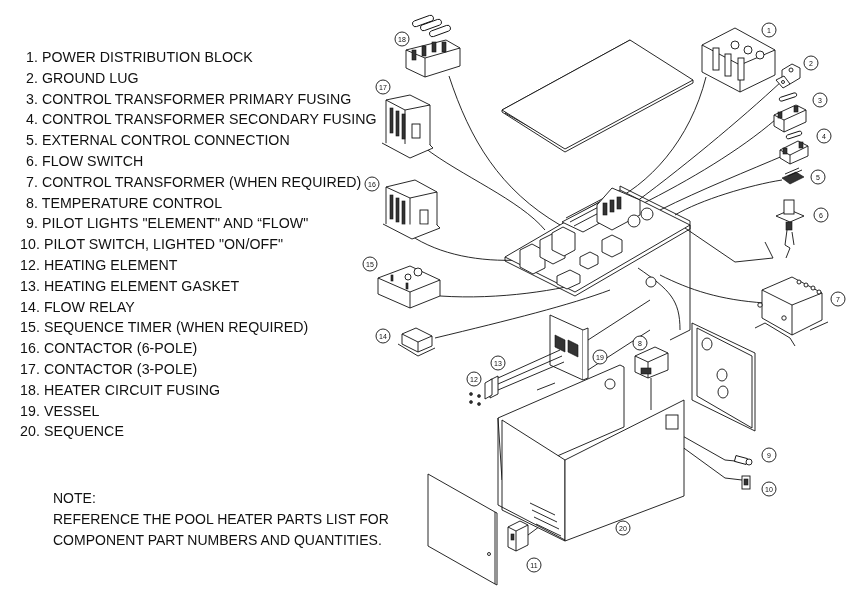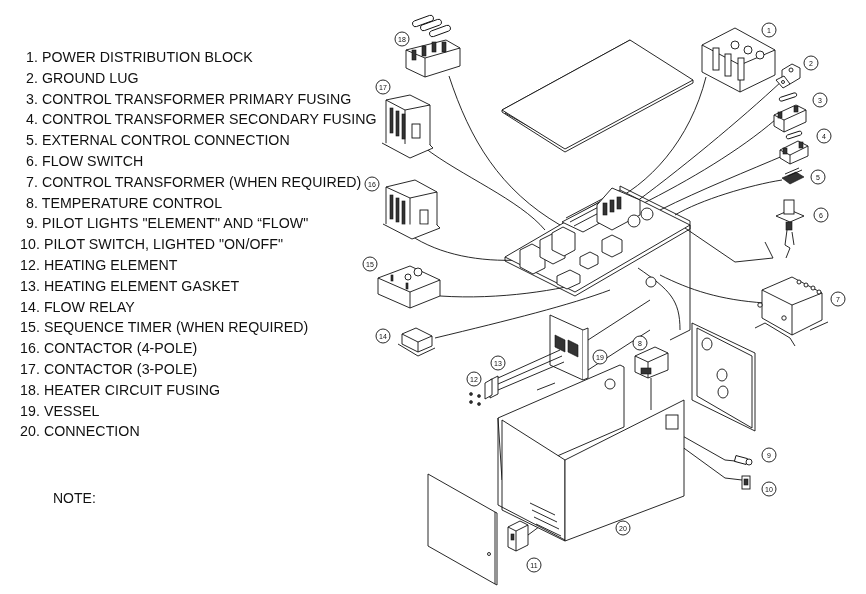--- a/index.html
+++ b/index.html
@@ -28,29 +28,31 @@
   <li><span class="num">5.</span> <span>EXTERNAL CONTROL CONNECTION</span></li>
   <li><span class="num">6.</span> <span>FLOW SWITCH</span></li>
   <li><span class="num">7.</span> <span>CONTROL TRANSFORMER (WHEN REQUIRED)</span></li>
   <li><span class="num">8.</span> <span>TEMPERATURE CONTROL</span></li>
   <li><span class="num">9.</span> <span>PILOT LIGHTS "ELEMENT" AND “FLOW"</span></li>
   <li style="margin-left:-6px"><span class="num">10.</span> <span>PILOT SWITCH, LIGHTED "ON/OFF"</span></li>
   <li style="margin-left:-6px"><span class="num">12.</span> <span>HEATING ELEMENT</span></li>
   <li style="margin-left:-6px"><span class="num">13.</span> <span>HEATING ELEMENT GASKET</span></li>
   <li style="margin-left:-6px"><span class="num">14.</span> <span>FLOW RELAY</span></li>
   <li style="margin-left:-6px"><span class="num">15.</span> <span>SEQUENCE TIMER (WHEN REQUIRED)</span></li>
-  <li style="margin-left:-6px"><span class="num">16.</span> <span>CONTACTOR (4-POLE)</span></li>
+  <li style="margin-left:-6px"><span class="num">16.</span> <span>CONTACTOR (6-POLE)</span></li>
   <li style="margin-left:-6px"><span class="num">17.</span> <span>CONTACTOR (3-POLE)</span></li>
   <li style="margin-left:-6px"><span class="num">18.</span> <span>HEATER CIRCUIT FUSING</span></li>
   <li style="margin-left:-6px"><span class="num">19.</span> <span>VESSEL</span></li>
-  <li style="margin-left:-6px"><span class="num">20.</span> <span>CONNECTION</span></li>
+  <li style="margin-left:-6px"><span class="num">20.</span> <span>SEQUENCE</span></li>
 </ul>
 
 <div class="note">
   <div class="note-title">NOTE:</div>
+  <div>REFERENCE THE POOL HEATER PARTS LIST FOR</div>
+  <div>COMPONENT PART NUMBERS AND QUANTITIES.</div>
 </div>
 
 <svg class="drawing" width="866" height="594" viewBox="0 0 866 594">
 
   <g>
     <path class="ln" d="M449,76 C470,140 500,190 560,225"></path>
     <path class="ln" d="M425,148 C460,175 520,200 545,230"></path>
     <path class="ln" d="M410,235 C440,255 480,262 520,260"></path>
     <path class="ln" d="M440,296 C500,300 560,290 595,280"></path>
     <path class="ln" d="M435,338 C510,320 570,305 610,290"></path>

